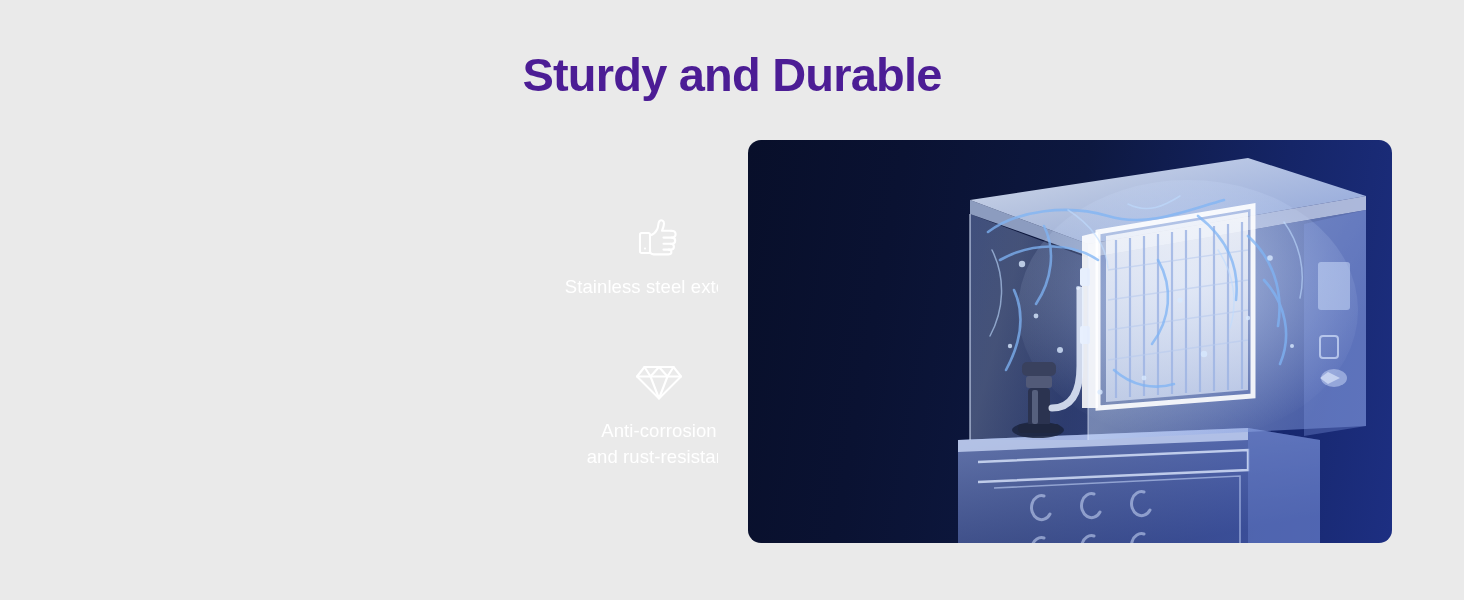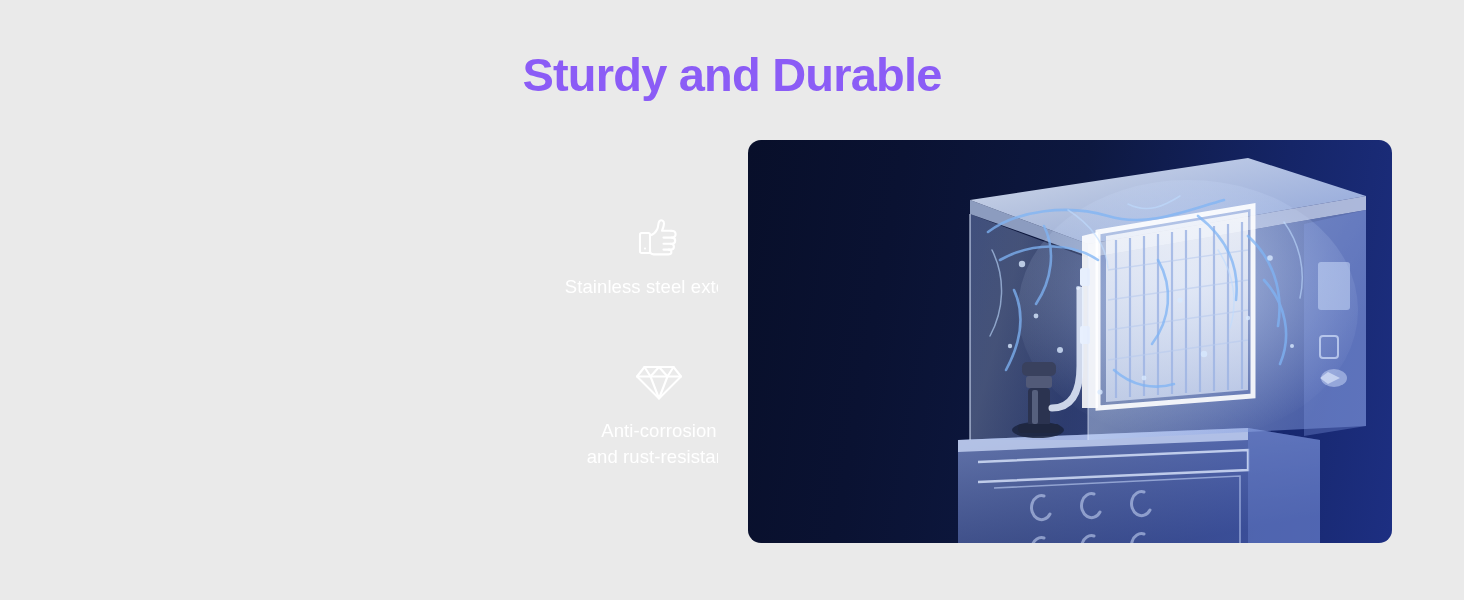--- a/index.html
+++ b/index.html
@@ -22,21 +22,21 @@
   
   .page-title {
     position: absolute;
     top: 46px;
     left: 0;
     width: 1464px;
     text-align: center;
     font-size: 47px;
     font-weight: 800;
     letter-spacing: -0.8px;
-    color: #8b5cf6;
+    color: #4c1d95;
     line-height: 58px;
   }
 
   
   .panel {
     position: absolute;
     top: 140px;
     height: 403px;
     border-radius: 13px;
     overflow: hidden;

